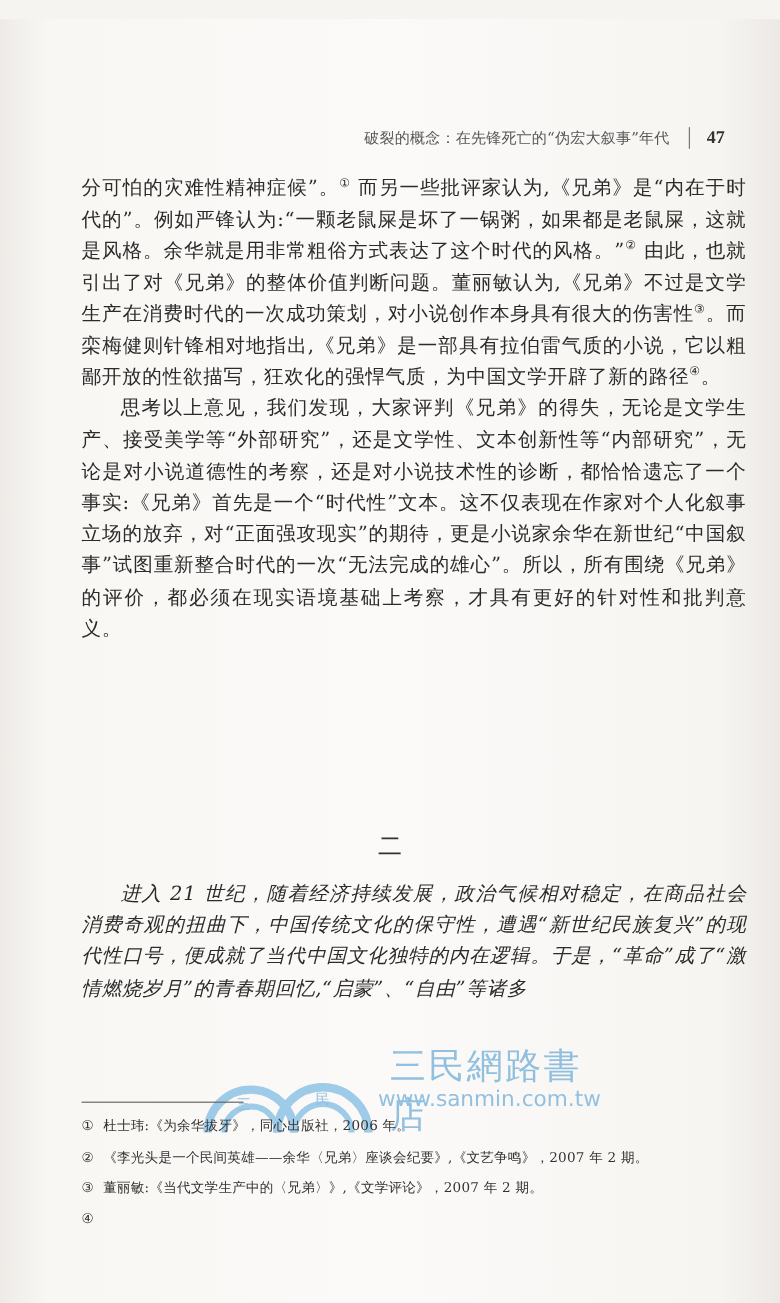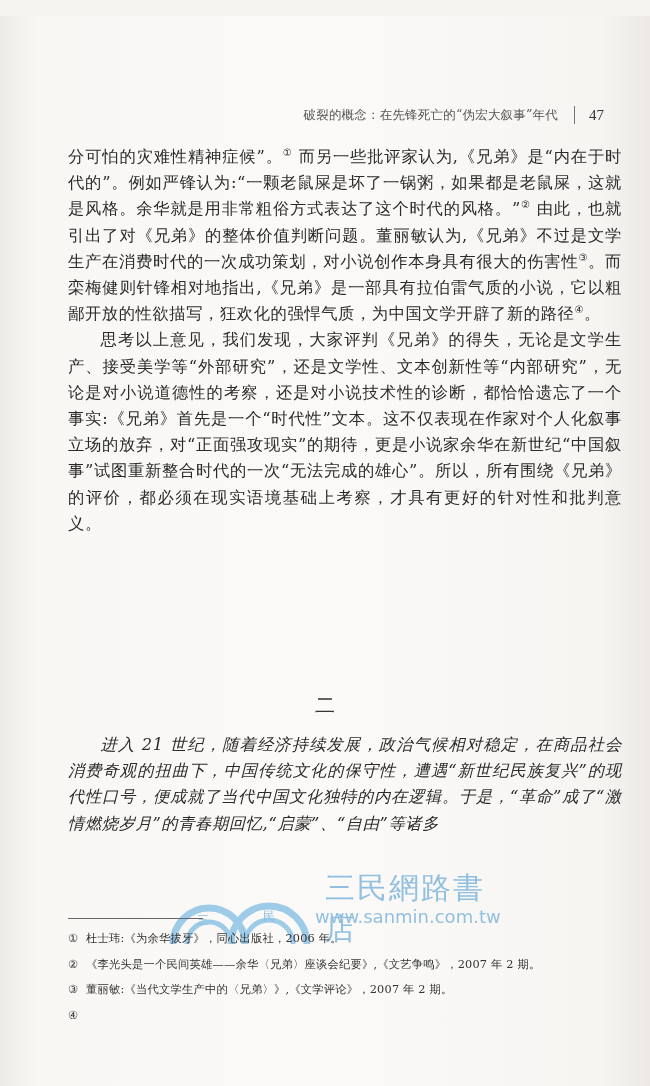--- a/index.html
+++ b/index.html
@@ -17,21 +17,21 @@
   .running-head {
     position: absolute; top: 90px; right: 46px;
     display: flex; align-items: center;
     font-size: 12.5px; color: #555;
   }
   .running-head .title { letter-spacing: 0.2px; }
   .running-head .sep {
     display: inline-block; width: 1px; height: 18px; background: #777;
     margin: 0 14px 0 16px;
   }
-  .running-head .num { font-size: 15px; font-weight: normal; color: #333; font-family: "Liberation Serif", serif; }
+  .running-head .num { font-size: 15px; font-weight: bold; color: #333; font-family: "Liberation Serif", serif; }
 
   .body-text {
     position: absolute; left: 68px; top: 128px; width: 554px;
     font-size: 16.3px; line-height: 26.2px; letter-spacing: 0.6px;
     text-align: justify;
   }
   .body-text p { margin: 0; }
   .body-text p.indent { text-indent: 2em; }
   .sup { font-size: 10px; vertical-align: super; line-height: 0; }
 

